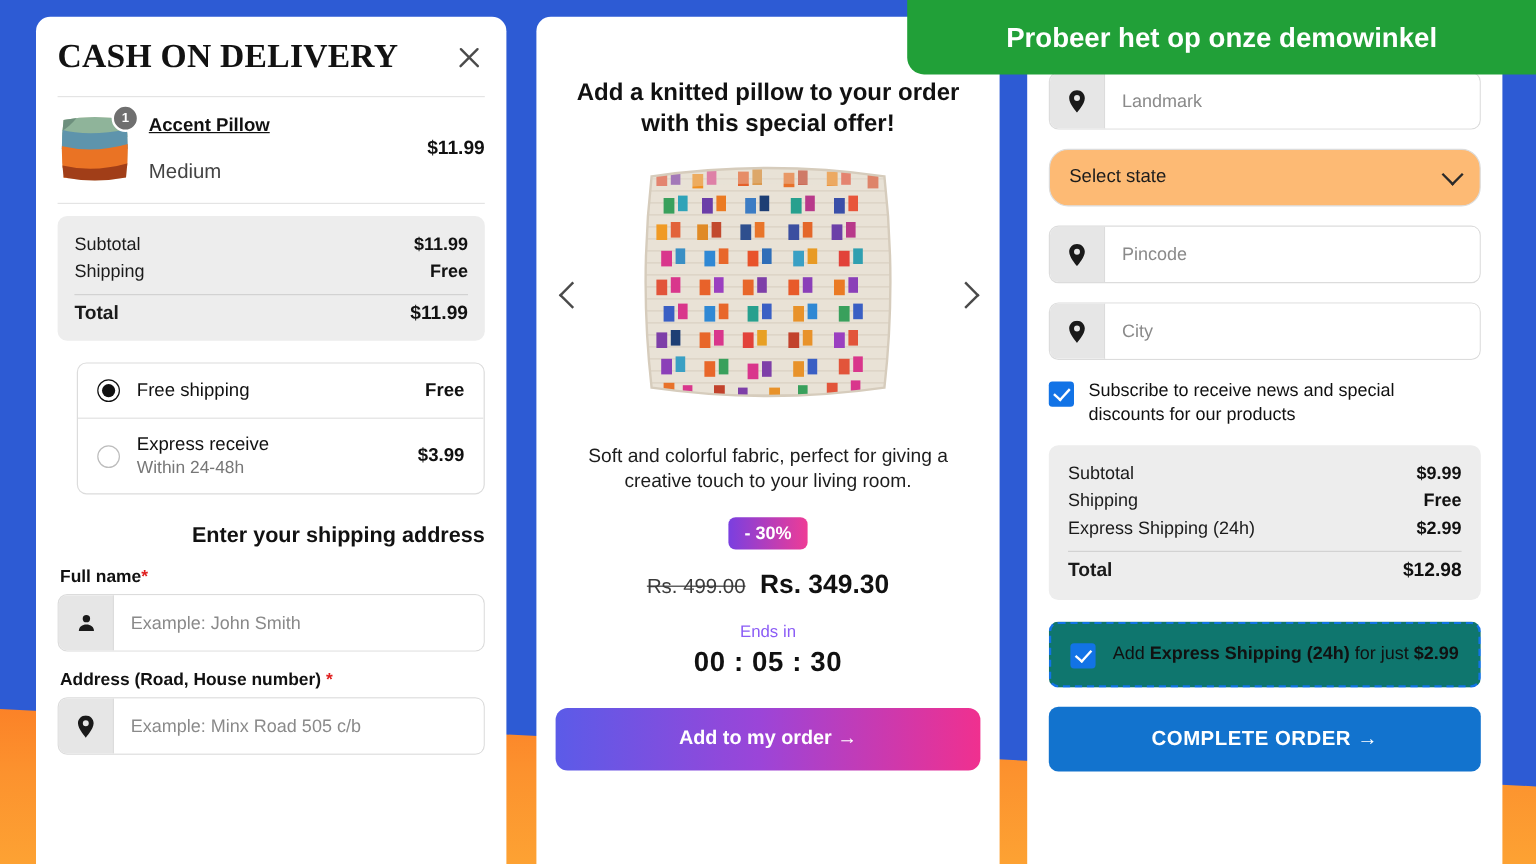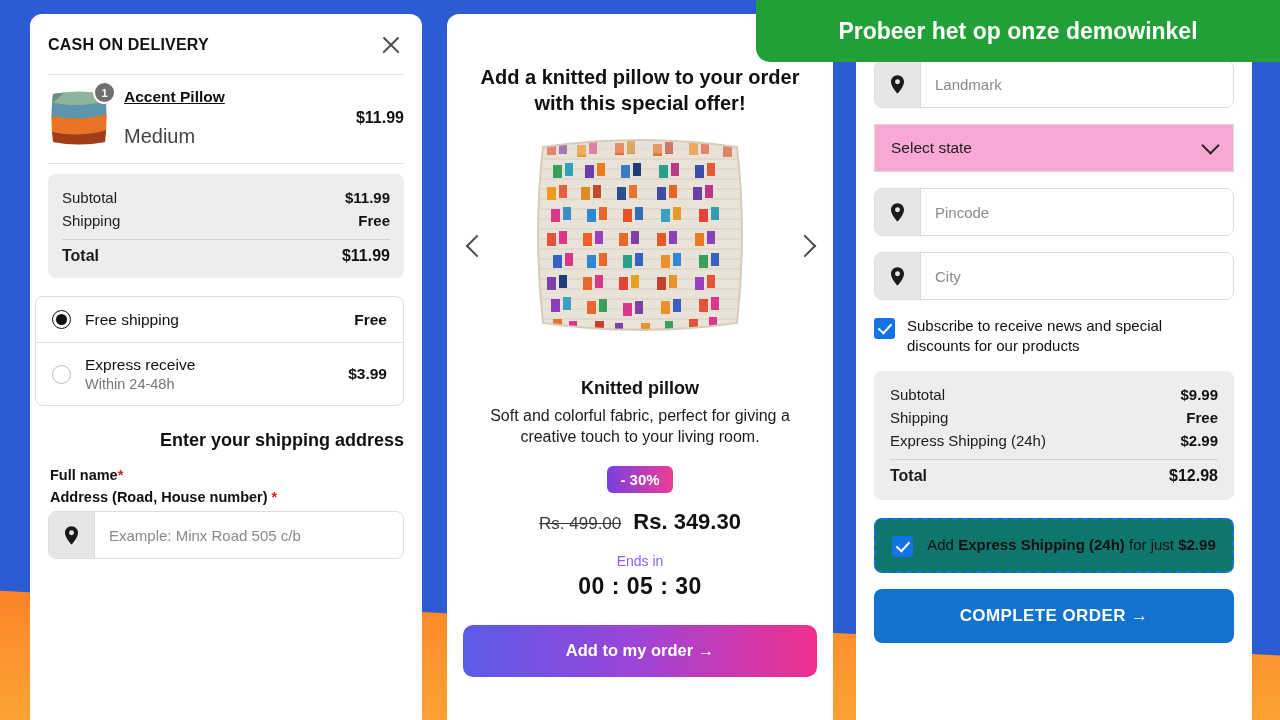--- a/index.html
+++ b/index.html
@@ -28,53 +28,53 @@
   #panel-center { left: 447px; width: 386px; height: 760px; }
   #panel-right  { left: 856px; width: 396px; height: 760px; }
 
   .pad-l { padding: 0 18px; }
 
   
   .cod-head {
     display:flex; align-items:center; justify-content:space-between;
     padding: 18px 18px 0 18px;
   }
-  .cod-title { font-size: 16px; font-weight: 700; letter-spacing: .2px; color:#121212; }
+  .cod-title { font-size: 28px; font-weight: 700; letter-spacing: .2px; color:#121212;font-family:Liberation Serif, serif; }
   .close-x { width: 26px; height: 26px; position: relative; cursor: pointer; }
   .close-x::before, .close-x::after {
     content:""; position:absolute; left:2px; top:12px; width:22px; height:2.4px;
     background:#4b4b4b; border-radius:2px;
   }
   .close-x::before { transform: rotate(45deg); }
   .close-x::after  { transform: rotate(-45deg); }
 
   .rule { height:1px; background:#e4e4e4; margin: 16px 18px 0 18px; }
 
   .line-item { display:flex; align-items:center; gap:14px; padding: 12px 18px 14px 18px; }
   .thumb-wrap { position: relative; width: 62px; height: 62px; flex: 0 0 62px; }
   .qty-badge {
     position:absolute; right:-6px; top:-6px; width:23px; height:23px; border-radius:50%;
     background:#6f6f6f; color:#fff; font-size:11px; font-weight:700;
     display:flex; align-items:center; justify-content:center; border:2px solid #fff;
   }
   .li-texts { flex: 1; }
   .li-name { font-size:15.5px; font-weight:700; color:#111; text-decoration:underline; }
-  .li-variant { font-size:20px; color:#444; margin-top:19px; }
+  .li-variant { font-size:17px; color:#444; margin-top:19px; }
   .li-price { font-size:16px; font-weight:700; color:#111; }
 
   .totals {
     background:#ededed; border-radius:8px; margin: 10px 18px 0 18px; padding: 12px 14px 10px 14px;
   }
   .trow { display:flex; justify-content:space-between; align-items:center; padding:3px 0; }
   .trow .k { font-size:15px; color:#1b1b1b; }
   .trow .v { font-size:15px; color:#111; font-weight:700; }
   .tdiv { height:1px; background:#d2d2d2; margin:7px 0 4px 0; }
   .trow.total .k, .trow.total .v { font-weight:700; font-size:16px; }
 
-  .ship-opts { margin: 18px 18px 0 5px; border:1px solid #dcdcdc; border-radius:8px; overflow:hidden; }
+  .ship-opts { margin: 18px 18px 0 34px; border:1px solid #dcdcdc; border-radius:8px; overflow:hidden; }
   .ship-row { display:flex; align-items:center; gap:14px; padding: 13px 16px; cursor:pointer; }
   .ship-row + .ship-row { border-top:1px solid #e2e2e2; }
   .radio { width:19px; height:19px; border-radius:50%; border:1.6px solid #bdbdbd; flex:0 0 19px;
            display:flex; align-items:center; justify-content:center; background:#fff; }
   .radio.on { border-color:#111; }
   .radio.on::after { content:""; width:11px; height:11px; border-radius:50%; background:#111; }
   .ship-label { flex:1; }
   .ship-main { font-size:15.5px; color:#111; }
   .ship-sub { font-size:14.5px; color:#777; margin-top:2px; }
   .ship-price { font-size:15.5px; font-weight:700; color:#111; }
@@ -135,22 +135,22 @@
     display:block; margin: 25px 16px 0 16px; height: 52px;
     background: linear-gradient(90deg,#5B5BE8 0%, #9B45D8 48%, #F0308F 100%);
     border:0; border-radius:10px; color:#fff; font-size:16.5px; font-weight:700;
     font-family:"Liberation Sans", sans-serif; cursor:pointer; width: calc(100% - 32px);
   }
 
   
   .r-pad { padding: 0 18px; }
   .select-field {
     display:flex; align-items:center; justify-content:space-between;
-    border:1px solid #dcdcdc; border-radius:0; height:48px; padding: 0 16px;
-    margin-bottom:16px; cursor:pointer; background:#f9a8d4;
+    border:1px solid #dcdcdc; border-radius:16px; height:48px; padding: 0 16px;
+    margin-bottom:16px; cursor:pointer; background:#fdba74;
   }
   .select-field .sv { font-size:15.5px; color:#1c1c1c; }
   .caret { width:13px; height:13px; border-right:2px solid #2a2a2a; border-bottom:2px solid #2a2a2a;
            transform: rotate(45deg); margin-top:-5px; }
 
   .subscribe { display:flex; align-items:flex-start; gap:12px; margin: 4px 0 16px 0; padding-right: 6px; }
   .cb {
     width:21px; height:21px; flex:0 0 21px; border-radius:3px; background:#1273E6;
     display:flex; align-items:center; justify-content:center; margin-top:2px; cursor:pointer;
   }
@@ -259,20 +259,29 @@
       </div>
       <div class="ship-price">$3.99</div>
     </div>
   </div>
 
   <div class="pad-l">
     <div class="addr-title">Enter your shipping address</div>
 
     <div class="f-label">
       <span>Full name</span><span class="req">*</span>
+    </div>
+    <div class="field">
+      <div class="ic">
+        <svg width="18" height="18" viewBox="0 0 24 24" fill="#1a1a1a">
+            <circle cx="12" cy="7.4" r="4.1"></circle>
+            <path d="M3.6 21c0-4.7 3.8-7.2 8.4-7.2s8.4 2.5 8.4 7.2z"></path>
+          </svg>
+      </div>
+      <input type="text" placeholder="Example: John Smith" style="">
     </div>
 
     <div class="f-label">
       <span>Address (Road, House number)</span> <span class="req">*</span>
     </div>
     <div class="field">
       <div class="ic">
         <svg width="17" height="19" viewBox="0 0 24 26" fill="#1a1a1a">
             <path d="M12 0C6.9 0 2.8 4.1 2.8 9.2 2.8 16 12 26 12 26s9.2-10 9.2-16.8C21.2 4.1 17.1 0 12 0zm0 12.6a3.5 3.5 0 110-7 3.5 3.5 0 010 7z"></path>
           </svg>
@@ -420,21 +429,20 @@
             <rect x="160" y="190" width="9" height="12" fill="#E2543A"></rect>
               <rect x="180" y="188" width="8" height="12" fill="#D9368C"></rect>
           </g>
           <path d="M14,18 Q111,4 208,18 L208,30 Q111,18 14,30 Z" fill="#E9E2D6" opacity=".35"></path>
         </g>
         <path d="M14,18 Q111,4 208,18 Q218,106 208,194 Q111,208 14,194 Q4,106 14,18 Z" fill="none" stroke="#D6CCBC" stroke-width="2"></path>
       </svg>
     </div>
   </div>
 
-  <div class="prod-name">Knitted pillow</div>
   <div class="prod-desc">Soft and colorful fabric, perfect for giving a creative touch to your living room.</div>
 
   <div class="disc-badge">- 30%</div>
 
   <div class="price-row">
     <span class="old-price">Rs. 499.00</span>
     <span class="new-price">Rs. 349.30</span>
   </div>
 
   <div class="ends-in">Ends in</div>

